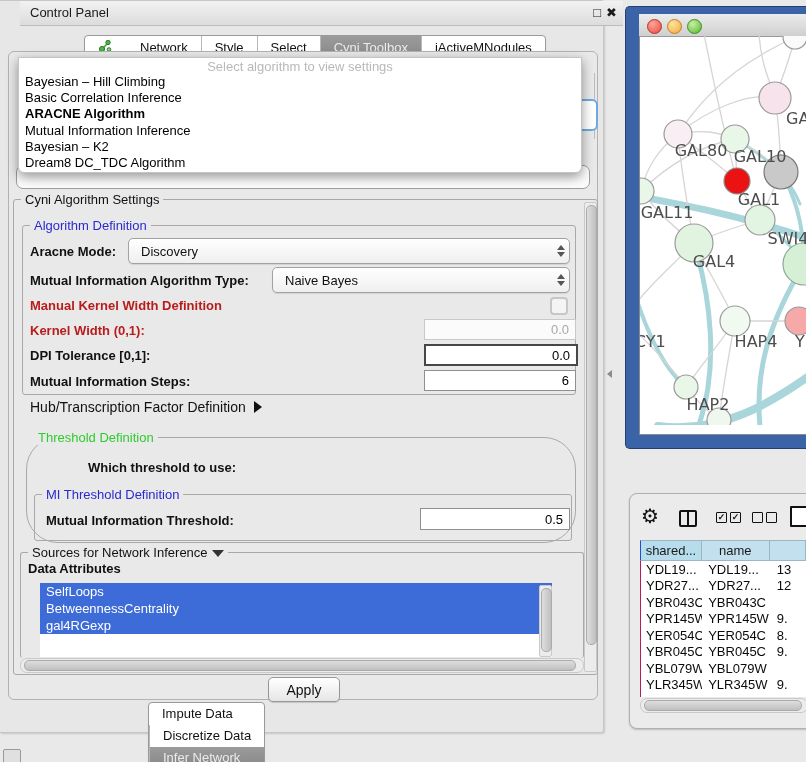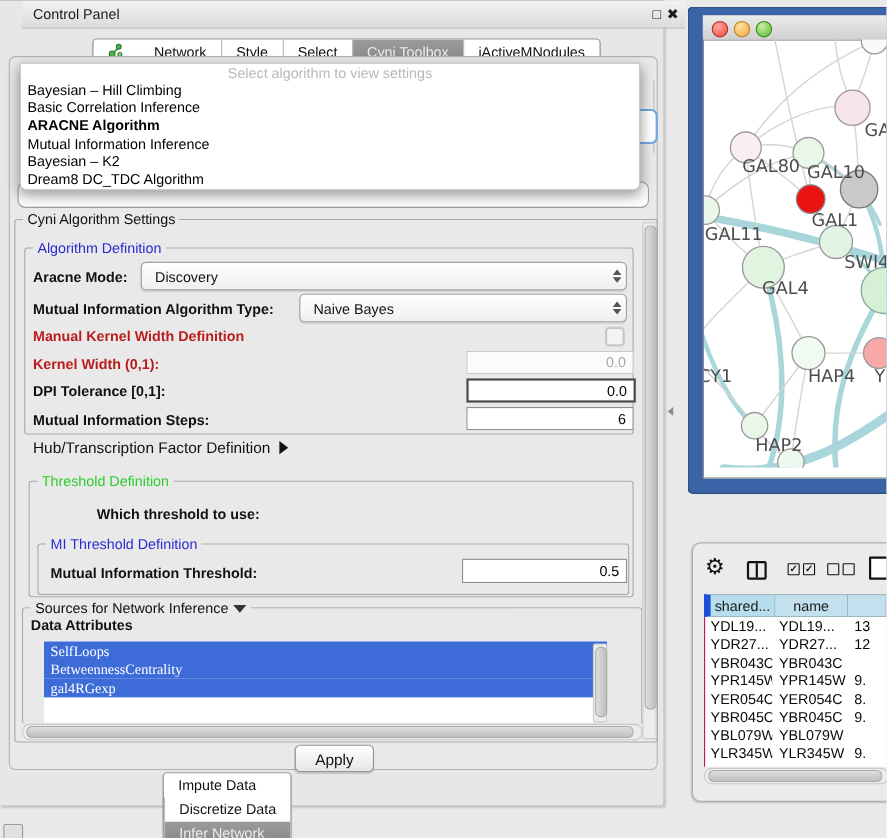--- a/index.html
+++ b/index.html
@@ -62,21 +62,21 @@
   .checkbox{width:14px;height:14px;border:2px solid #c7c7c7;border-radius:4px;background:#f4f4f4;}
   
   .sb-v{background:#ececec;border:1px solid #c9c9c9;border-radius:2px;}
   .sb-thumb-v{position:absolute;left:1px;width:9px;border-radius:5px;
       background:linear-gradient(90deg,#dedede,#bfbfbf);border:1px solid #ababab;}
   .sb-h{background:#ececec;border:1px solid #c9c9c9;border-radius:7px;}
   .sb-thumb-h{position:absolute;top:1px;height:9px;border-radius:5px;
       background:linear-gradient(#dedede,#bfbfbf);border:1px solid #ababab;}
   
   #attr-list{left:40px;top:582px;width:512px;height:74px;background:#fff;overflow:hidden;z-index:2;}
-  .attr-item{height:17px;line-height:17px;font-size:13px;color:#fff;background:#3d6bd8;padding-left:6px;font-family:Liberation Serif, serif;}
+  .attr-item{height:17px;line-height:17px;font-size:13px;color:#fff;background:#3d6bd8;padding-left:6px;}
   #attr-sb{left:539px;top:584px;width:11px;height:70px;z-index:3;}
   
   #apply-btn{left:268px;top:676px;width:70px;height:23px;border:1px solid #979797;border-radius:5px;
       background:linear-gradient(#ffffff,#e6e6e6);font-size:14px;display:flex;align-items:center;
       justify-content:center;box-shadow:0 1px 1px rgba(0,0,0,.15);}
   .hub-row{font-size:14px;color:#111;display:flex;align-items:center;gap:8px;}
   .tri-right{width:0;height:0;border-top:6px solid transparent;border-bottom:6px solid transparent;
       border-left:8px solid #111;}
   .tri-down-s{width:0;height:0;border-left:6px solid transparent;border-right:6px solid transparent;
       border-top:7px solid #333;display:inline-block;margin-left:4px;vertical-align:middle;}
@@ -105,21 +105,21 @@
   .ticon{position:absolute;top:508px;}
   #gear-icon{font-size:20px;line-height:20px;color:#111;}
   #columns-icon{width:14px;height:13px;border:2px solid #111;border-radius:2px;}
   #columns-icon div{position:absolute;left:6px;top:0;width:2px;height:13px;background:#111;}
   .cb-ico{width:9px;height:9px;border:1.5px solid #111;border-radius:1px;font-size:9px;line-height:9px;
       text-align:center;color:#111;font-weight:bold;}
   #doc-icon{width:14px;height:17px;border:2px solid #111;border-radius:1px;background:#fff;}
   #tbl-head{left:640px;top:540px;width:166px;height:21px;display:flex;overflow:hidden;}
   .th{background:#c2e0ee;border:1px solid #9db6c2;border-left:none;font-size:13px;
       display:flex;align-items:center;justify-content:center;color:#1a1a1a;}
-  .th:first-child{border-left:6px solid #1d4ed8;background:#b7dcec;}
+  .th:first-child{border-left:1px solid #1d4ed8;background:#b7dcec;}
   .c1{width:68px;} .c2{width:76px;} .c3{width:40px;}
   #tbl-body{left:640px;top:561px;width:166px;height:136px;background:#fff;overflow:hidden;
       border-left:1px solid #be185d;}
   .tr{display:flex;height:16.5px;align-items:center;}
   .td{font-size:13px;color:#0a0a0a;white-space:nowrap;overflow:hidden;}
   .td.c1{padding-left:5px;width:63px;} .td.c2{padding-left:6px;width:70px;} .td.c3{padding-left:6px;width:34px;}
   #tp-hscroll{left:640px;top:698px;width:166px;height:13px;}
 </style>
 </head>
 <body>
@@ -202,21 +202,21 @@
     <span class="abs lbl" style="left:30px;top:373px;">Mutual Information Steps:</span>
     <div class="abs field f-norm" style="left:424px;top:369px;width:144px;height:19px;">
       <span>6</span>
     </div>
 
     <div class="abs hub-row" style="left:30px;top:398px;">
       <span>Hub/Transcription Factor Definition</span>
       <span class="tri-right"></span>
     </div>
 
-    <div class="abs group" style="left:26px;top:436px;width:548px;height:104px;">
+    <div class="abs group" style="left:26px;top:436px;width:548px;height:104px;border-radius:32px;">
       <span class="gtitle green">Threshold Definition</span>
     </div>
     <span class="abs lbl" style="left:88px;top:459px;">Which threshold to use:</span>
     <div class="abs group" style="left:34px;top:493px;width:536px;height:45px;">
       <span class="gtitle blue">MI Threshold Definition</span>
     </div>
     <span class="abs lbl" style="left:46px;top:512px;">Mutual Information Threshold:</span>
     <div class="abs field f-norm" style="left:420px;top:507px;width:142px;height:20px;">
       <span>0.5</span>
     </div>

